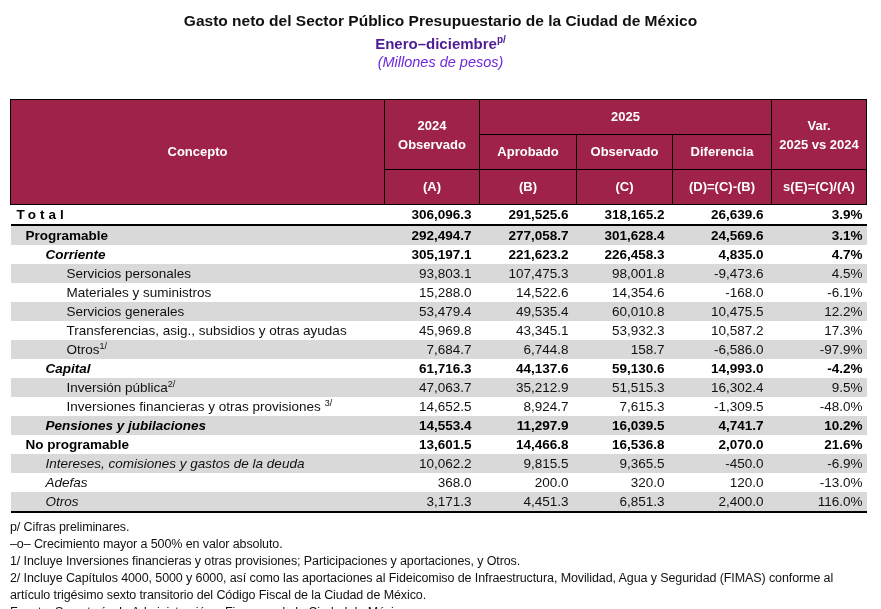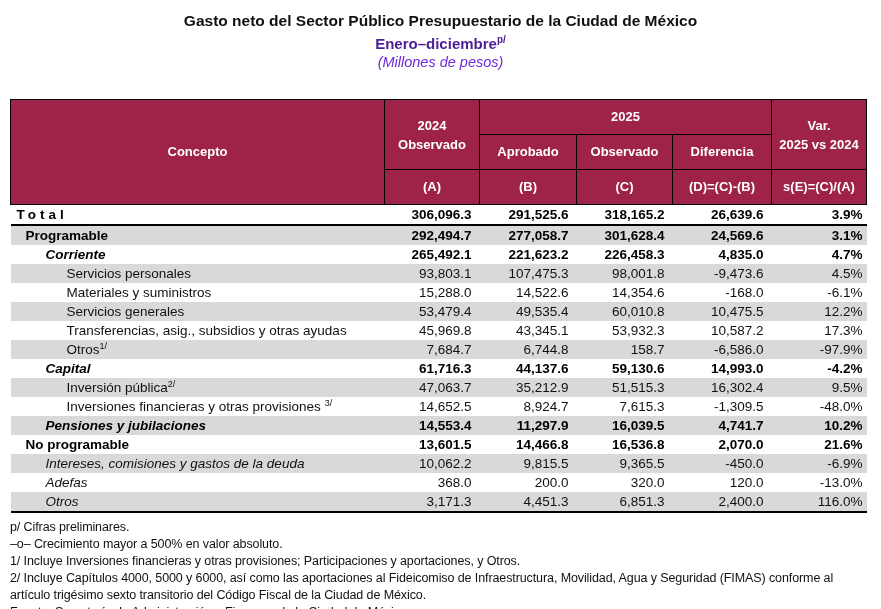--- a/index.html
+++ b/index.html
@@ -111,21 +111,21 @@
         <tr class="shaded bold">
           <td class="concept ind1"><span>Programable</span></td>
           <td class="num">292,494.7</td>
           <td class="num">277,058.7</td>
           <td class="num">301,628.4</td>
           <td class="num">24,569.6</td>
           <td class="num pct">3.1%</td>
         </tr>
         <tr class="bold">
           <td class="concept ind2"><span>Corriente</span></td>
-          <td class="num">265,492.1</td>
+          <td class="num">305,197.1</td>
           <td class="num">221,623.2</td>
           <td class="num">226,458.3</td>
           <td class="num">4,835.0</td>
           <td class="num pct">4.7%</td>
         </tr>
         <tr class="shaded">
           <td class="concept ind3"><span>Servicios personales</span></td>
           <td class="num">93,803.1</td>
           <td class="num">107,475.3</td>
           <td class="num">98,001.8</td>

